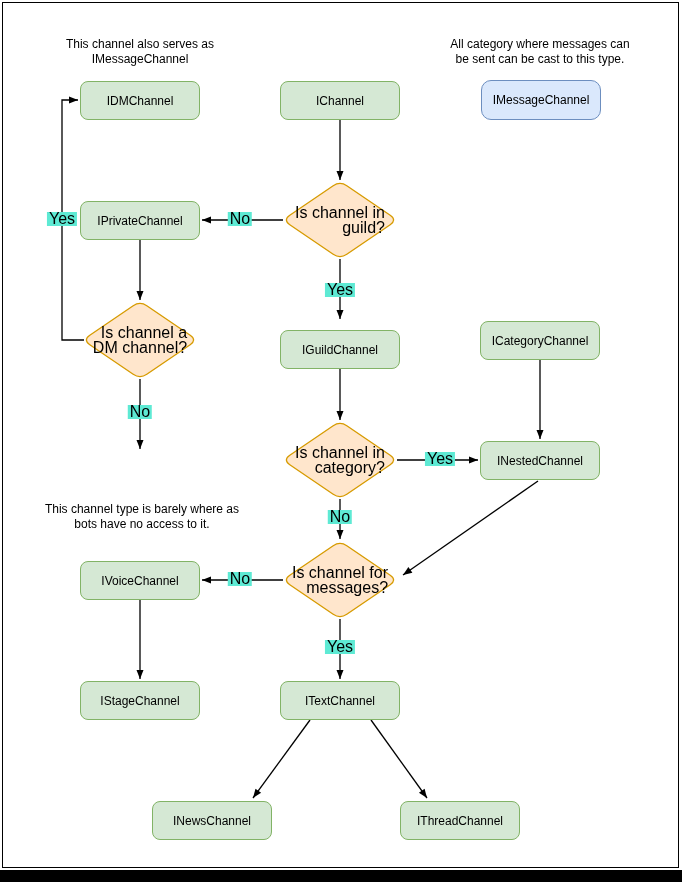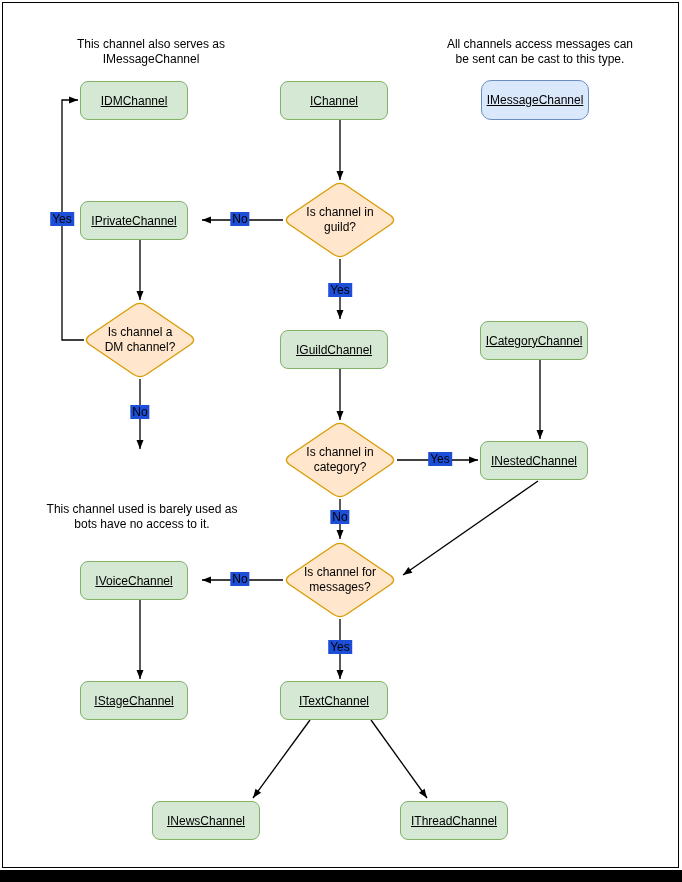--- a/index.html
+++ b/index.html
@@ -37,55 +37,54 @@
   }
   .connector {
     stroke: var(--line-color, #000);
     stroke-width: 1.3;
     fill: none;
   }
   .arrowhead { fill: var(--line-color, #000); }
   .node {
     position: absolute;
     box-sizing: border-box;
-    width: 108px; height: 39px;
+    width: 120px; height: 39px;
     display: flex;
     align-items: center;
     justify-content: center;
     font-size: 12px;
     color: #000;
     text-align: center;
     border-radius: 8px;
-    text-decoration: underline;
   }
   .node.green {
     background: var(--interface-fill, #d5e8d4);
     border: 1.3px solid var(--interface-border, #82b366);
   }
   .node.blue {
     background: var(--message-fill, #dae8fc);
     border: 1.3px solid var(--message-border, #6c8ebf);
     border-radius: 10px;
     height: 40px;
   }
   .decision-text {
     position: absolute;
     transform: translate(-50%, -50%);
-    font-size: 12px;
+    font-size: 16px;
     line-height: 15px;
     color: #000;
-    text-align: center;
+    text-align: right;
     white-space: nowrap;
   }
   .edge-label {
     position: absolute;
     transform: translate(-50%, -50%);
-    font-size: 12px;
+    font-size: 16px;
     color: #000;
-    background: #1d4ed8;
+    background: #5eead4;
     padding: 0 2px;
     line-height: 14px;
   }
   .note {
     position: absolute;
     font-size: 12px;
     line-height: 15px;
     color: #000;
     text-align: center;
   }
@@ -157,28 +156,28 @@
 
   <span class="edge-label" style="left:240px;top:219px">No</span>
   <span class="edge-label" style="left:340px;top:290px">Yes</span>
   <span class="edge-label" style="left:62px;top:219px">Yes</span>
   <span class="edge-label" style="left:140px;top:412px">No</span>
   <span class="edge-label" style="left:440px;top:459px">Yes</span>
   <span class="edge-label" style="left:340px;top:517px">No</span>
   <span class="edge-label" style="left:240px;top:579px">No</span>
   <span class="edge-label" style="left:340px;top:647px">Yes</span>
 
-  <div class="note" style="left:51px;top:37px;width:200px">
+  <div class="note" style="left:40px;top:37px;width:200px">
     <div>This channel also serves as</div>
     <div>IMessageChannel</div>
   </div>
   <div class="note" style="left:440px;top:37px;width:200px">
-    <div>All channels access messages can</div>
+    <div>All category where messages can</div>
     <div>be sent can be cast to this type.</div>
   </div>
   <div class="note" style="left:42px;top:502px;width:200px">
-    <div>This channel used is barely used as</div>
+    <div>This channel type is barely where as</div>
     <div>bots have no access to it.</div>
   </div>
 
   <div class="page-border"></div>
   <div class="bottom-strip"></div>
 </div>
 
 </body></html>

